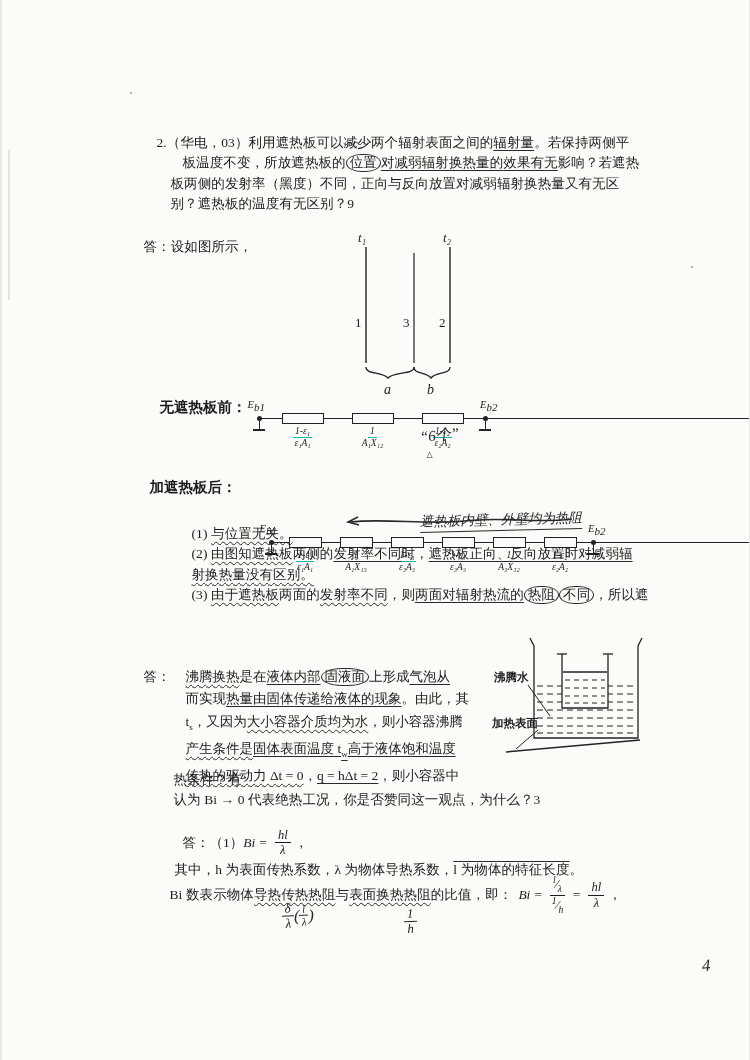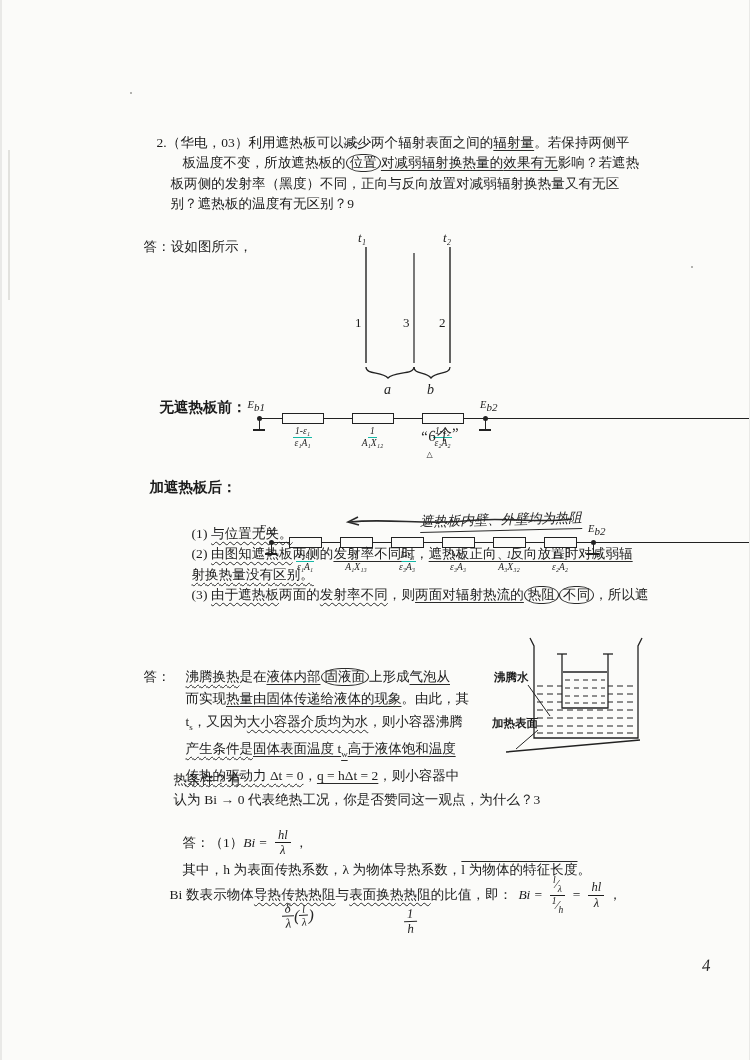--- a/index.html
+++ b/index.html
@@ -248,21 +248,21 @@
     <span>答：（1）</span>
     <span class="mi">Bi</span>
     <span style="margin:0 4px;">=</span>
     <span class="vfrac">
       <span class="num">hl</span>
       <span>λ</span>
     </span>
     <span>，</span>
   </div>
 
-  <div class="abs line" style="left:173px; top:860px;margin-left:8px;"><span>其中，h 为表面传热系数，λ 为物体导热系数，</span><span class="mk-o">l 为物体的特征长度</span><span>。</span></div>
+  <div class="abs line" style="left:173px; top:860px;"><span>其中，h 为表面传热系数，λ 为物体导热系数，</span><span class="mk-o">l 为物体的特征长度</span><span>。</span></div>
 
   <div class="abs formula" style="left:168px; top:872px; height:46px;">
     <span class="line"><span>Bi 数表示物体</span><span class="mk-w">导热传热热阻</span><span>与</span><span class="mk-w">表面换热热阻</span><span>的比值，即：</span></span>
     <span class="mi" style="margin-left:6px;">Bi</span>
     <span style="margin:0 4px;">=</span>
     <span class="vfrac">
       <span class="num sfrac"><sup>l</sup>⁄<sub>λ</sub></span>
       <span class="sfrac"><sup>1</sup>⁄<sub>h</sub></span>
     </span>
     <span style="margin:0 4px;">=</span>

